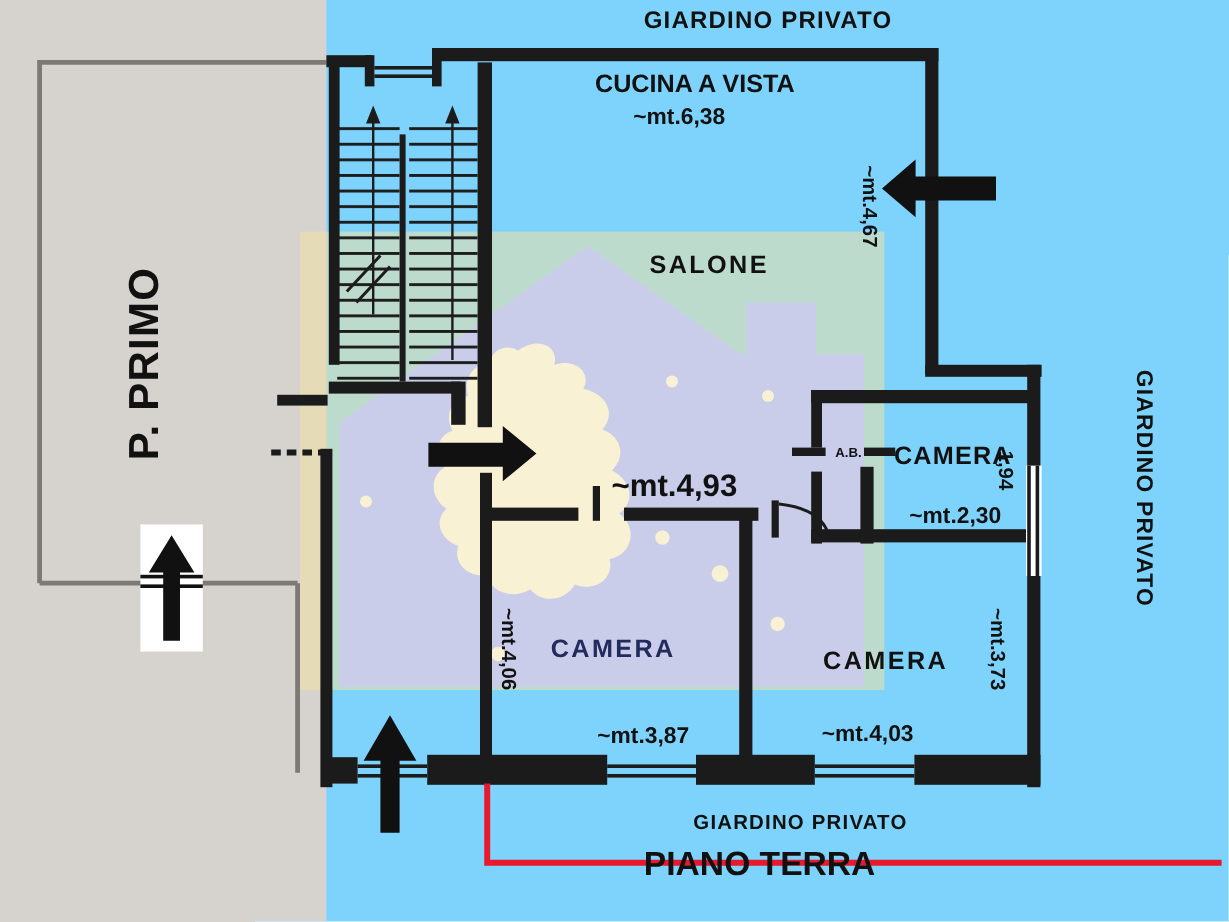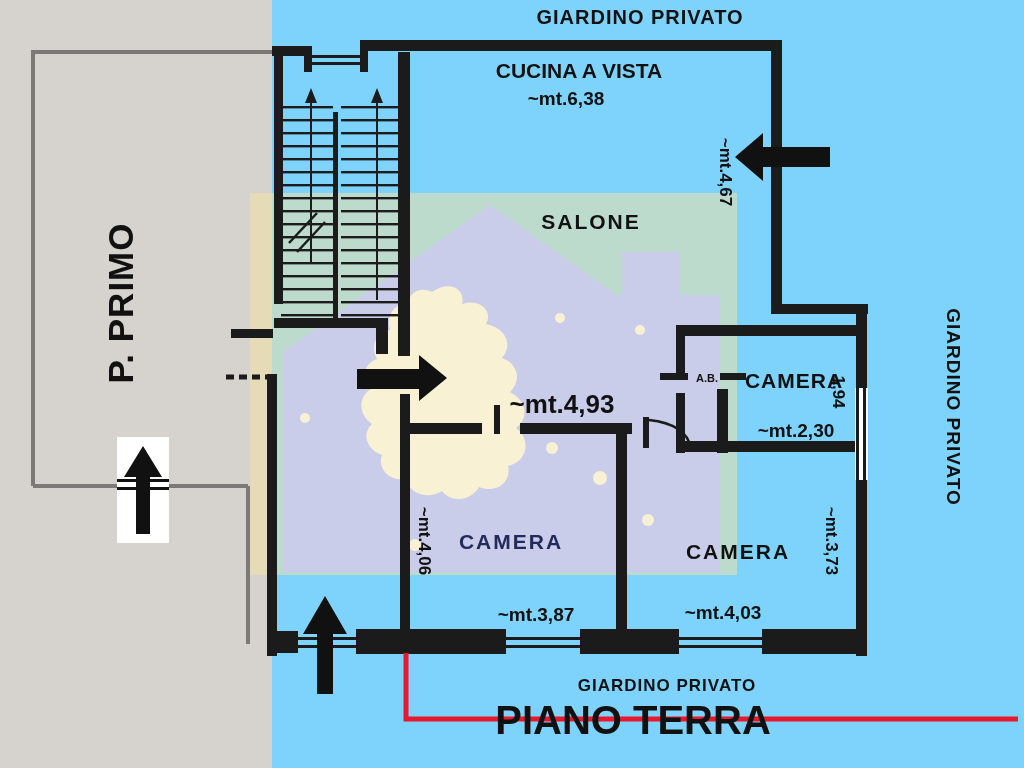--- a/index.html
+++ b/index.html
@@ -163,17 +163,17 @@
   <div class="lbl" style="left:511px;top:541px;font-size:21px;letter-spacing:2px;color:#232a5c;">CAMERA</div>
   <div class="lbl r90" style="left:424px;top:541px;font-size:17px;">~mt.4,06</div>
   <div class="lbl" style="left:524px;top:614px;font-size:19px;margin-left:12px;">~mt.3,87</div>
 
   <div class="lbl" style="left:738px;top:551px;font-size:21px;letter-spacing:2px;">CAMERA</div>
   <div class="lbl" style="left:723px;top:612px;font-size:19px;">~mt.4,03</div>
   <div class="lbl r90" style="left:831px;top:541px;font-size:17px;">~mt.3,73</div>
 
   <div class="lbl" style="left:667px;top:685px;font-size:17px;letter-spacing:1px;">GIARDINO PRIVATO</div>
 
-  <div class="lbl" style="left:633px;top:720px;font-size:40px;">PIANO TERRA</div>
+  <div class="lbl" style="left:633px;top:720px;font-size:28px;">PIANO TERRA</div>
 
   <div class="lbl rm90" style="left:120px;top:303px;font-size:35px;letter-spacing:1px;">P. PRIMO</div>
 
 </div>
 
 </body></html>

